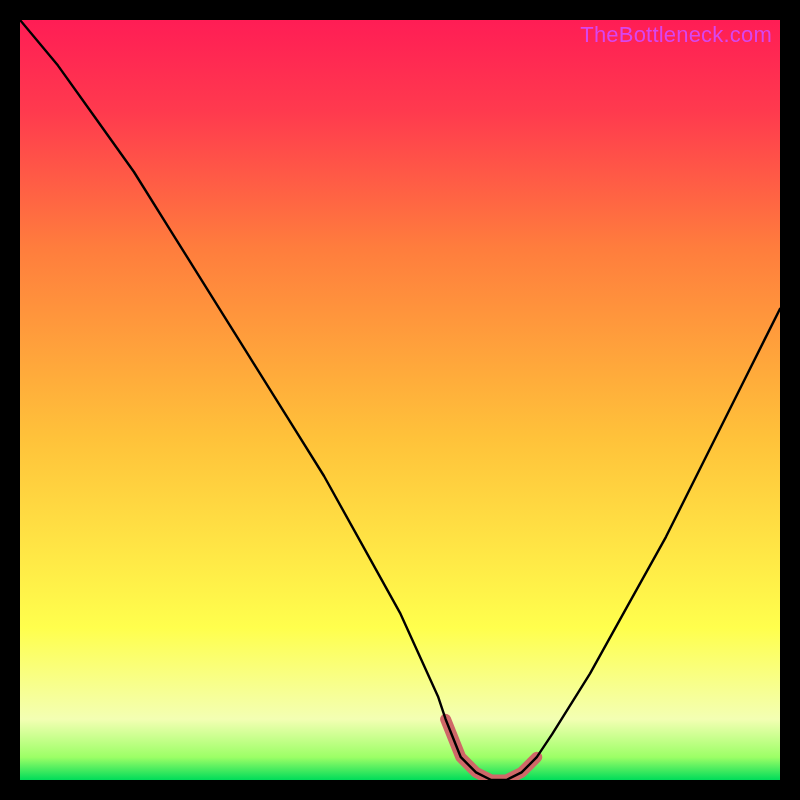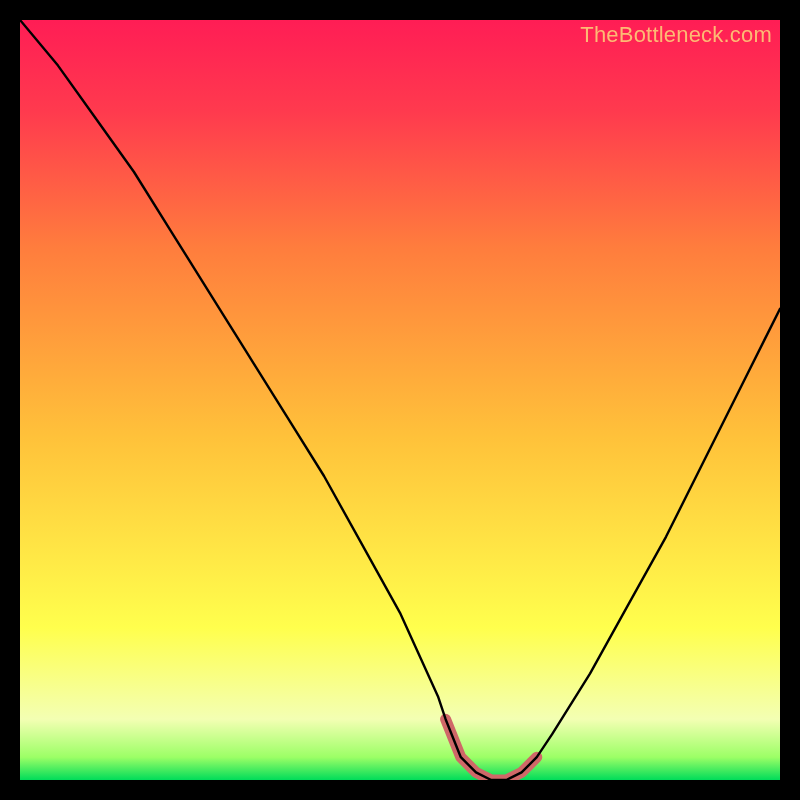--- a/index.html
+++ b/index.html
@@ -23,21 +23,21 @@
     position: absolute;
     left: 0;
     top: 0;
     width: 760px;
     height: 760px;
   }
   .watermark {
     position: absolute;
     top: 2px;
     right: 8px;
-    color: #fdba74;
+    color: #d946ef;
     font-size: 22px;
     font-weight: 500;
     letter-spacing: 0.2px;
   }
 </style>
 </head>
 <body>
 
 <div class="frame">
   <svg class="plot" viewBox="0 0 760 760">

